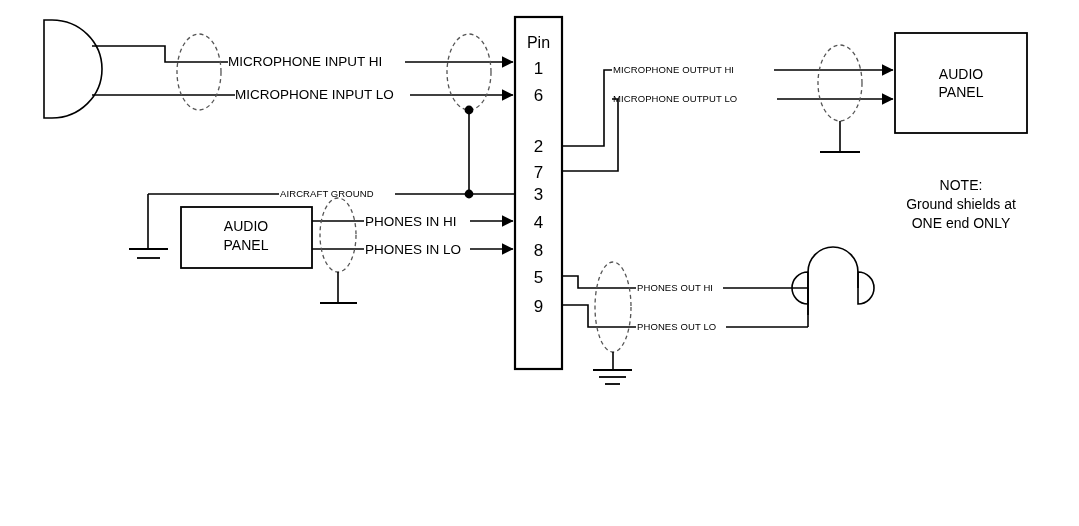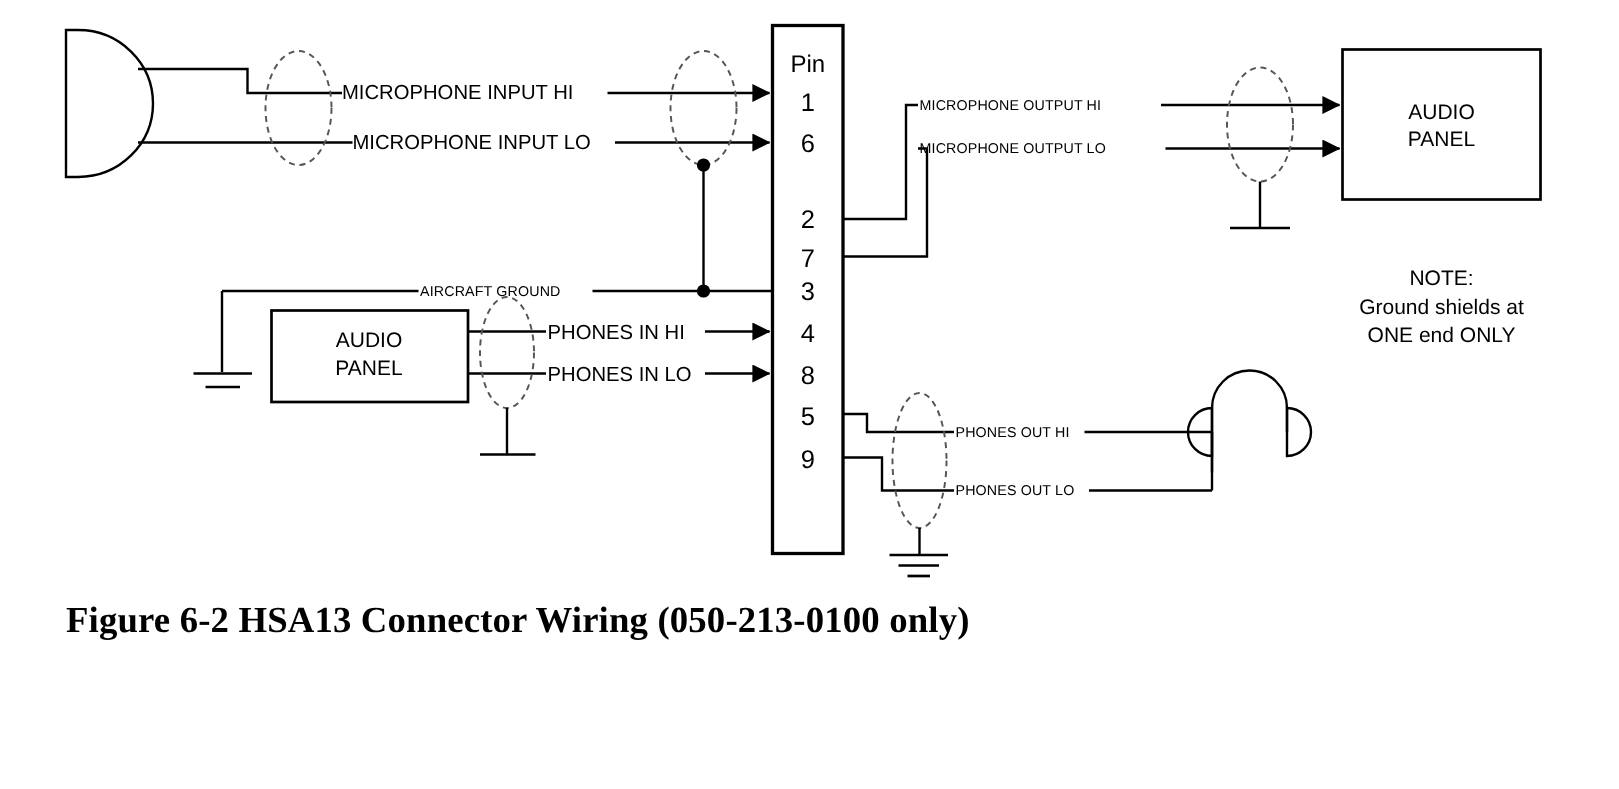--- a/index.html
+++ b/index.html
@@ -210,15 +210,14 @@
     <path class="symbol" d="M 808 272 A 16 16 0 1 0 808 304 Z"></path>
     <path class="symbol" d="M 858 272 A 16 16 0 0 1 858 304 Z"></path>
   </g>
 
   <text class="note-text" x="961" y="190" text-anchor="middle">NOTE:</text>
   <text class="note-text" x="961" y="209" text-anchor="middle">Ground shields at</text>
   <text class="note-text" x="961" y="228" text-anchor="middle">ONE end ONLY</text>
 
 </svg>
 
-<div class="caption">Figure 6-2 HSA13 Connector Wiring (050-213-0100 only)</div>
 
 </div>
 
 </body></html>

